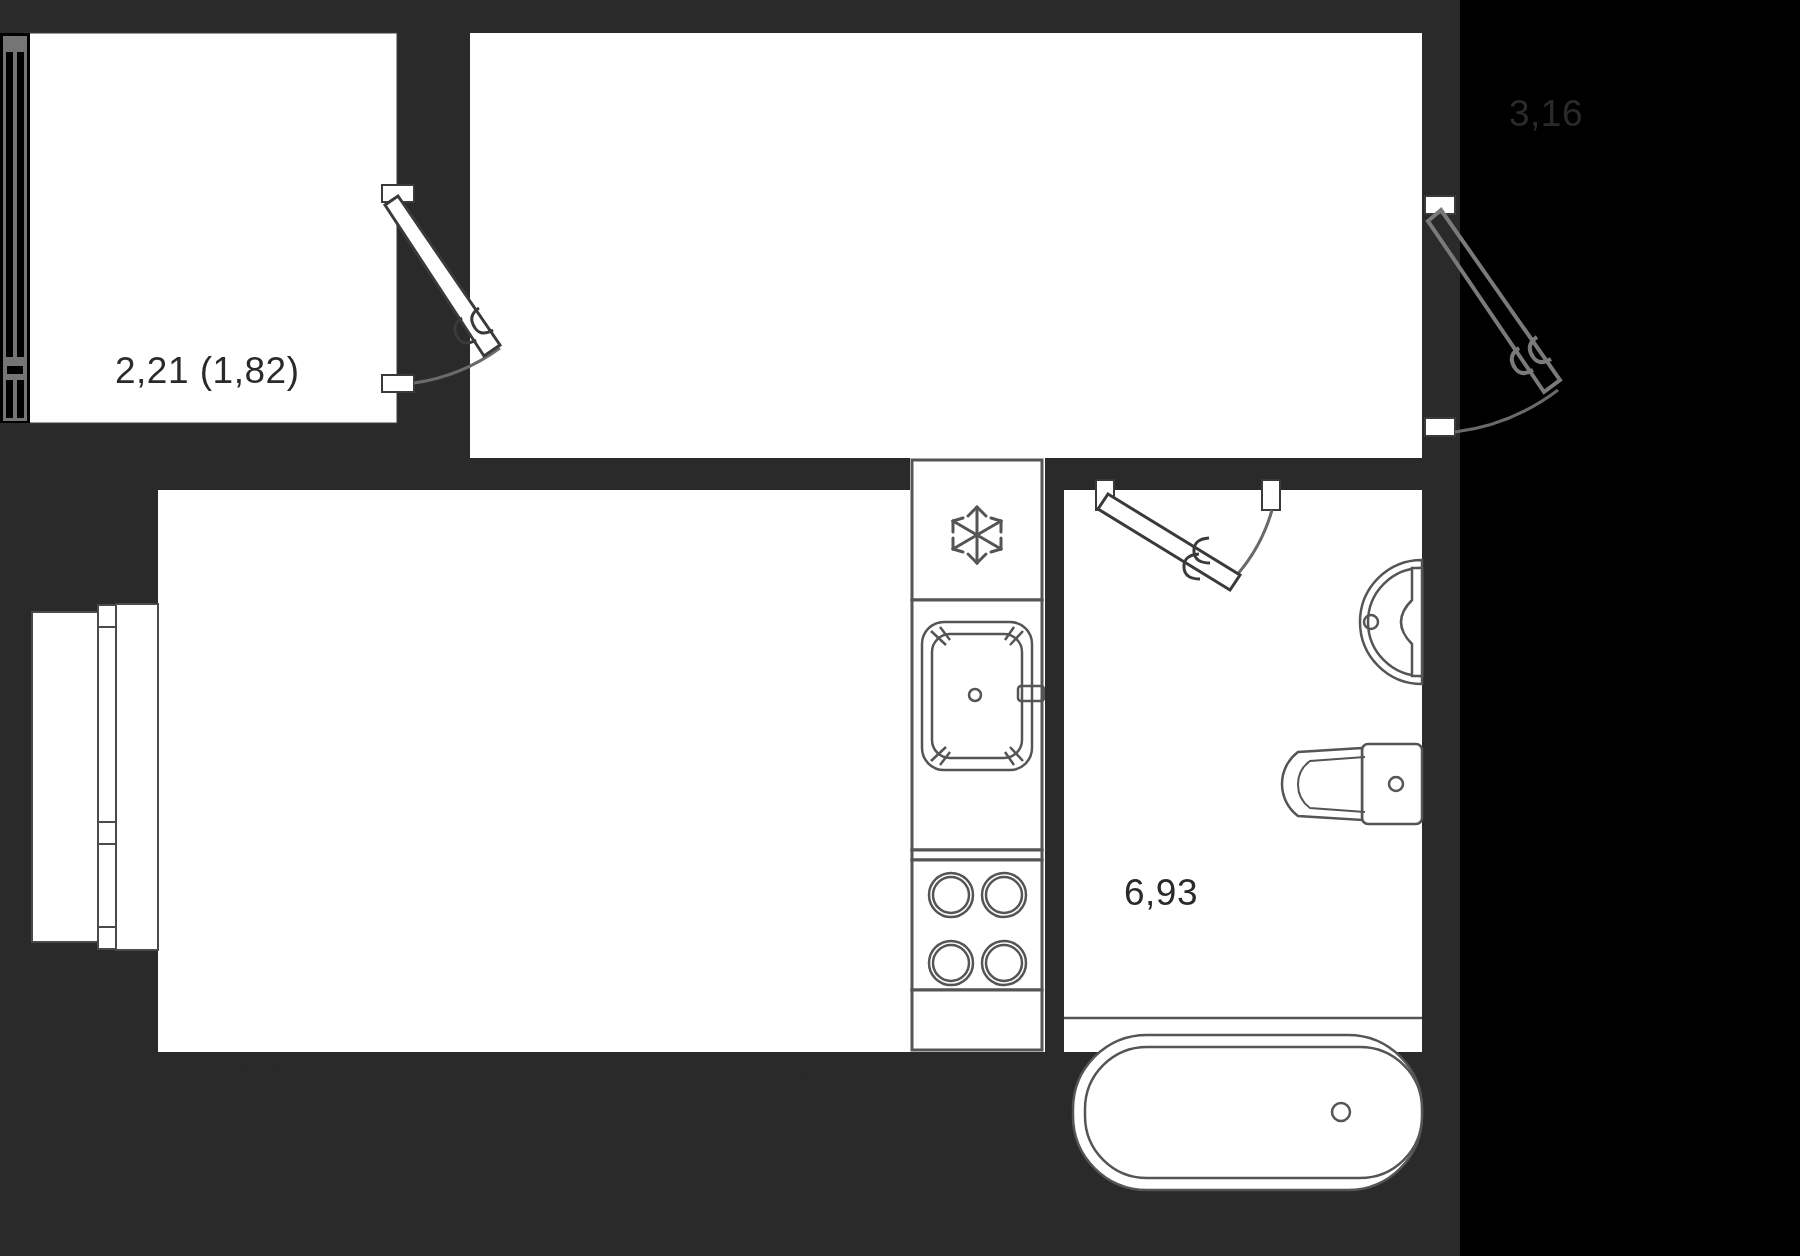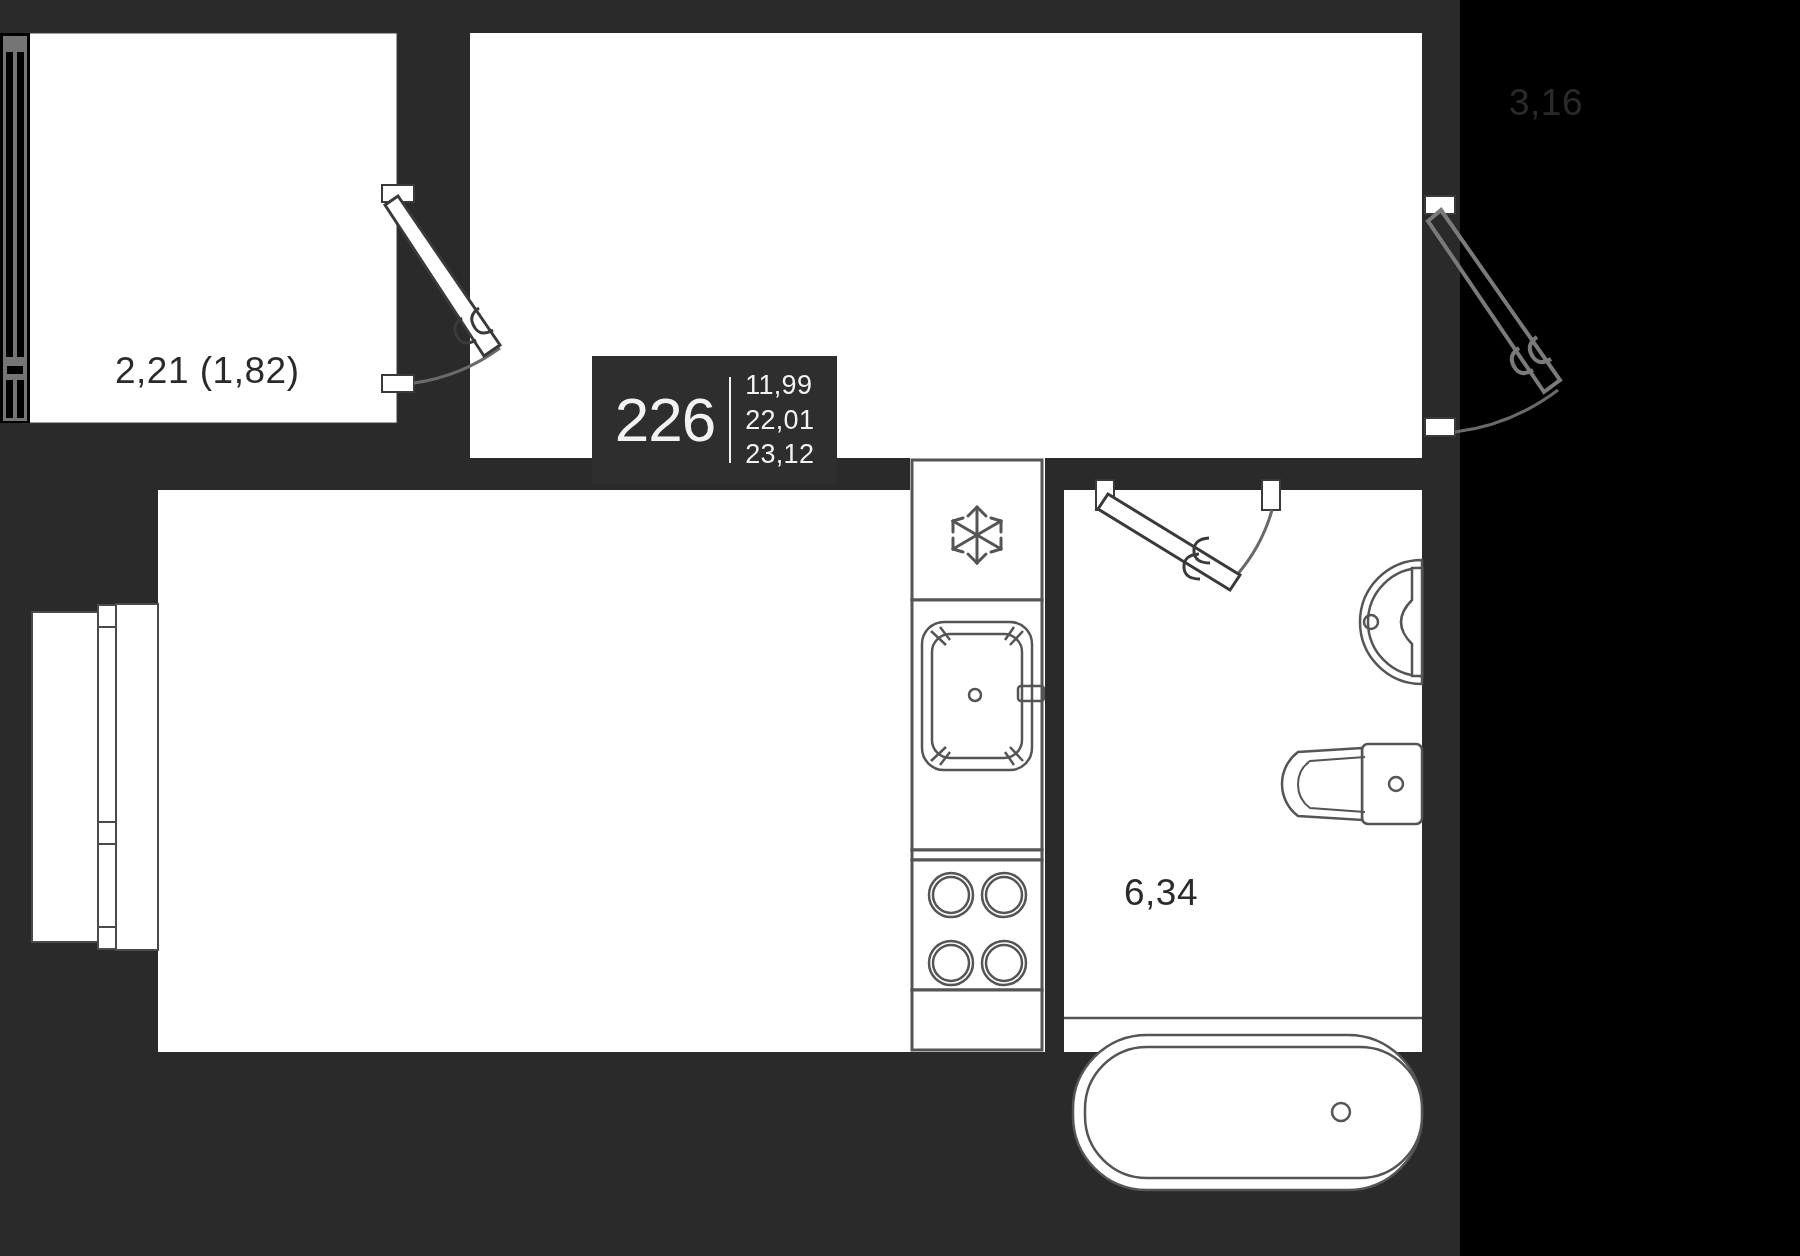--- a/index.html
+++ b/index.html
@@ -237,33 +237,24 @@
       <circle cx="1341" cy="1112" r="9" fill="none"></circle>
     </g>
     <line x1="1064" y1="1018" x2="1422" y2="1018" stroke="#555555" stroke-width="2.5"></line>
 
     <g>
       <rect x="1045" y="458" width="19" height="594" fill="#2a2a2a"></rect>
     </g>
 
   </svg>
 
-  <div id="info-badge">
-    <div id="badge-number">226</div>
-    <div id="badge-divider"></div>
-    <div id="badge-areas">
-      <span>11,99</span>
-      <span>22,01</span>
-      <span>23,12</span>
-    </div>
-  </div>
 
   <div class="dim-label" style="left:115px; top:350px;">2,21 (1,82)</div>
 
-  <div class="dim-label" style="left:1509px; top:82px;">3,16</div>
+  <div class="dim-label" style="left:1509px; top:93px;">3,16</div>
 
   <div class="dim-label" style="left:216px; top:1057px;">12,13</div>
 
   <div class="dim-label" style="left:788px; top:1056px;">3,09</div>
 
-  <div class="dim-label" style="left:1124px; top:872px;">6,34</div>
+  <div class="dim-label" style="left:1124px; top:872px;">6,93</div>
 
 </div>
 
 </body></html>

